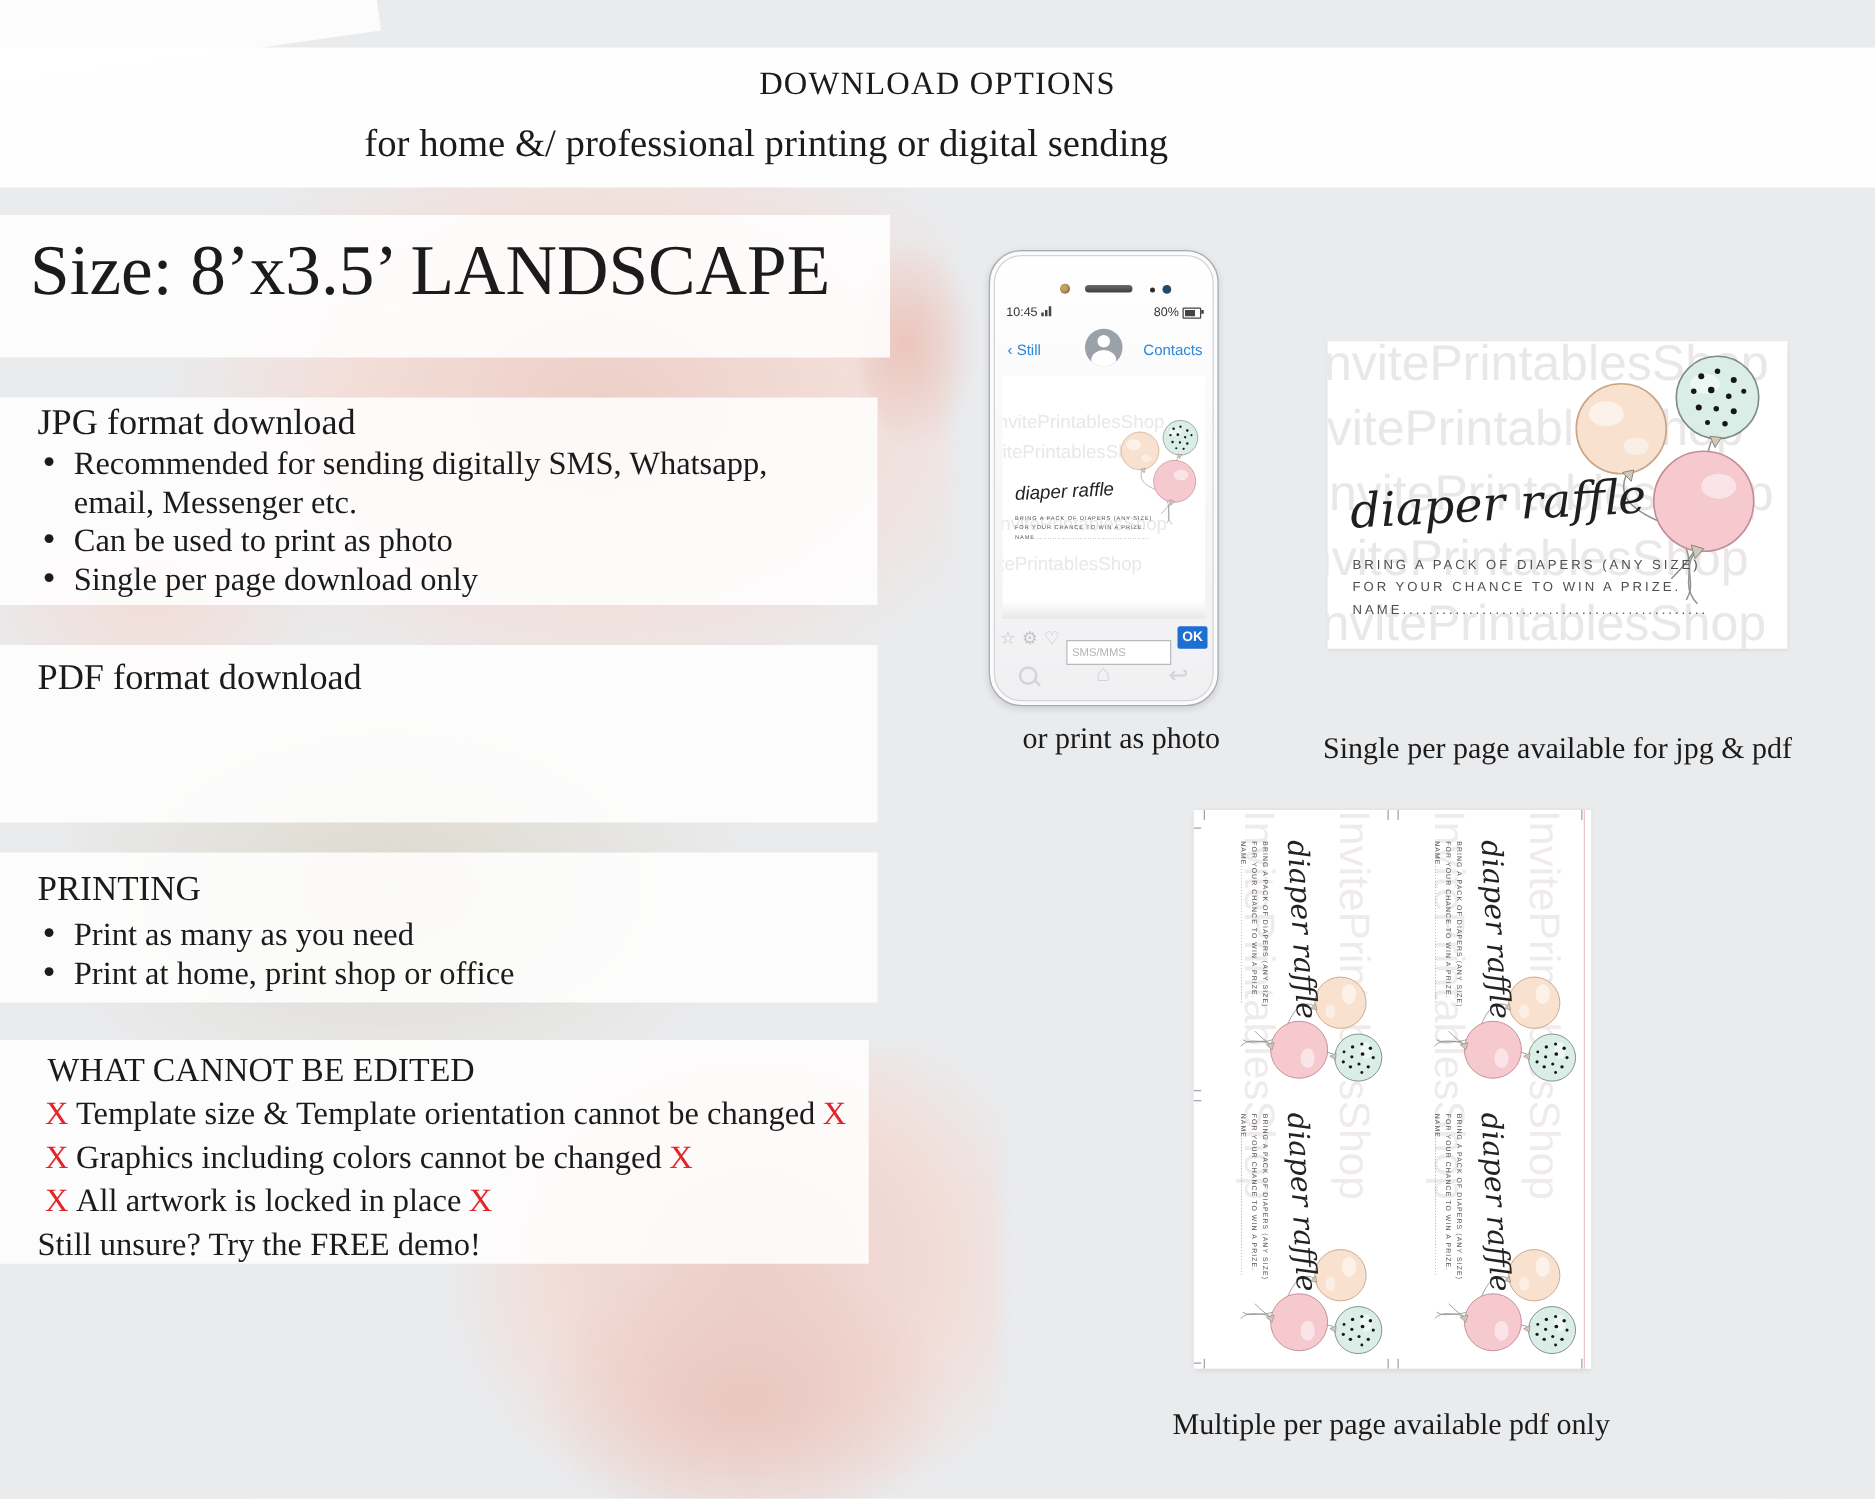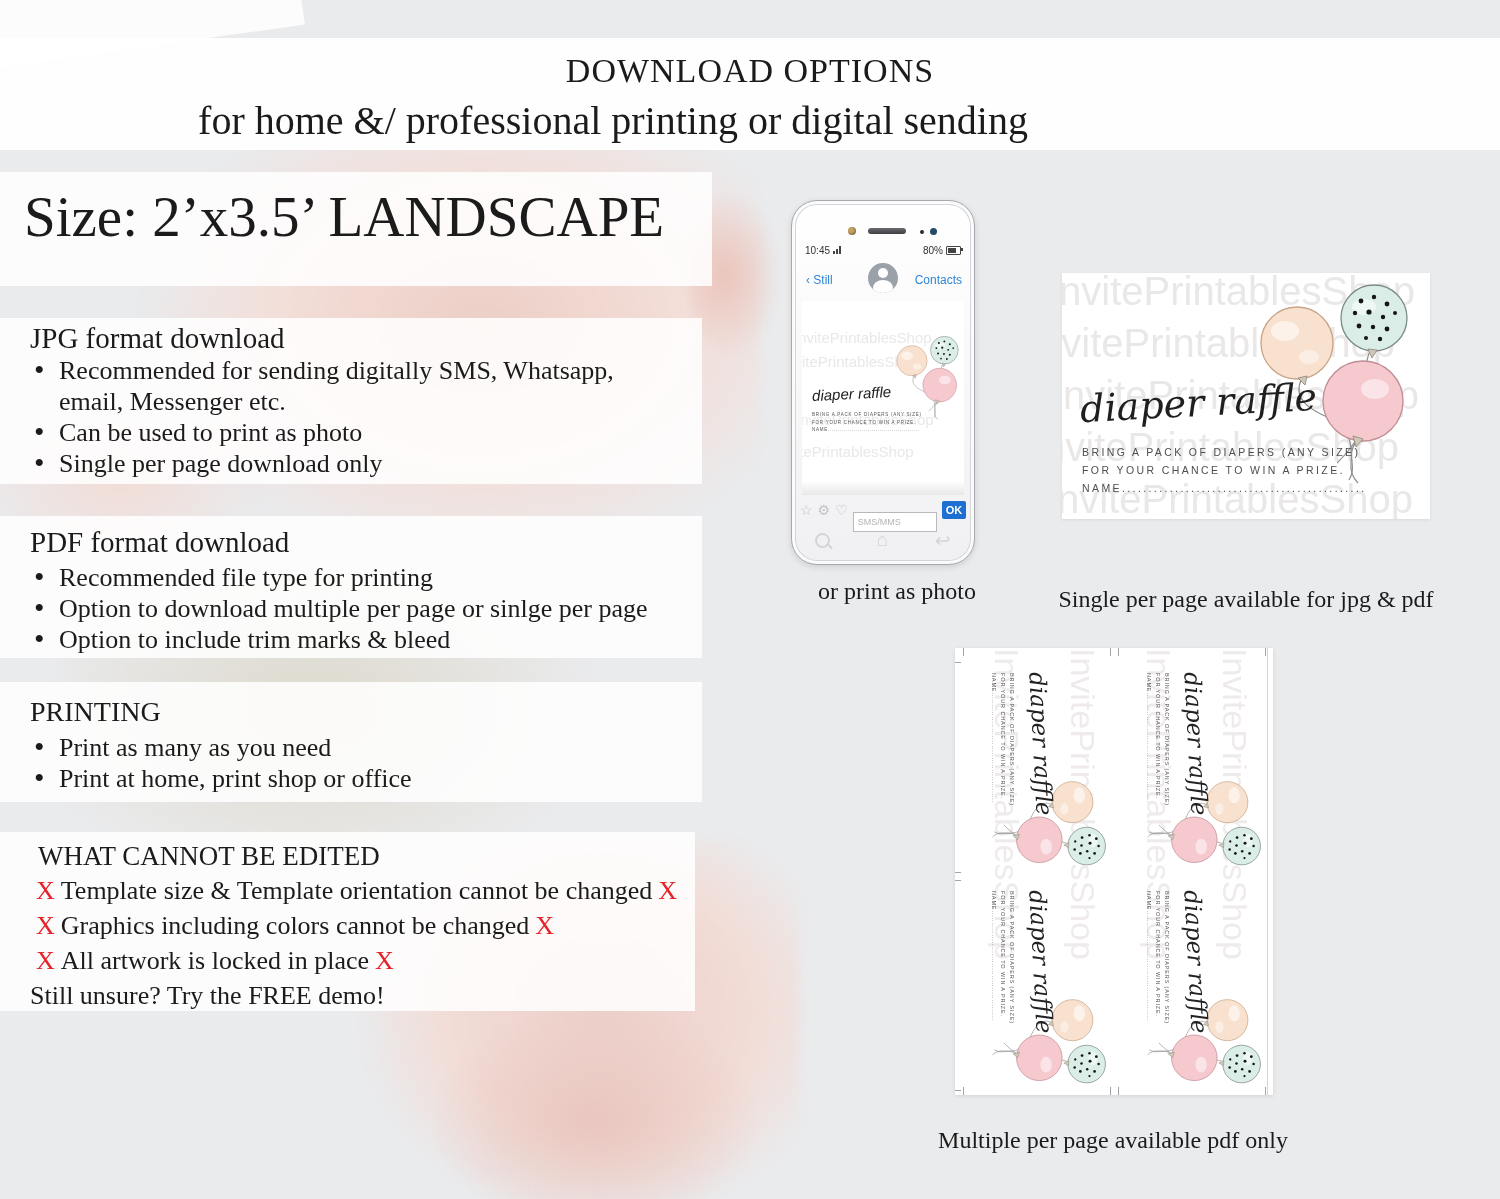--- a/index.html
+++ b/index.html
@@ -23,22 +23,22 @@
   
   .band{position:absolute;left:0;background:rgba(255,255,255,.86);z-index:1;}
   #band-header{top:38px;width:1500px;height:112px;background:rgba(255,255,255,.94);}
   #band-size{top:172px;width:712px;height:114px;}
   #band-jpg{top:318px;width:702px;height:166px;}
   #band-pdf{top:516px;width:702px;height:142px;}
   #band-print{top:682px;width:702px;height:120px;}
   #band-edit{top:832px;width:695px;height:179px;}
   
   .txt{position:absolute;z-index:2;}
-  #hdr-title{top:52px;left:0;width:1500px;text-align:center;font-size:34px;letter-spacing:1px;}
-  #hdr-sub{top:97px;left:0;width:1226px;text-align:center;font-size:40px;}
+  #hdr-title{top:52px;left:0;width:1500px;text-align:center;font-size:26px;letter-spacing:1px;}
+  #hdr-sub{top:97px;left:0;width:1226px;text-align:center;font-size:31px;}
   #size-head{top:184px;left:24px;font-size:57px;}
   #size-note{top:249px;left:28px;font-size:24px;}
   .rxs{color:#e5242a;font-weight:bold;margin:0 7px;}
   .rxb{color:#e5242a;margin:0 6px;}
   .sec-head{font-size:29px;}
   .underl{text-underline-offset:5px;}
   ul.blt{list-style:none;margin:0;padding:0;font-size:26px;line-height:31px;}
   ul.blt li{position:relative;padding-left:27px;}
   ul.blt li::before{content:"\2022";position:absolute;left:2px;top:-1px;font-size:30px;}
   #jpg-head{top:322px;left:30px;} #jpg-list{top:355px;left:32px;width:648px;}
@@ -137,35 +137,30 @@
   <div class="band" id="band-header"></div>
   <div class="band" id="band-size"></div>
   <div class="band" id="band-jpg"></div>
   <div class="band" id="band-pdf"></div>
   <div class="band" id="band-print"></div>
   <div class="band" id="band-edit"></div>
 
   <div class="txt" id="hdr-title">DOWNLOAD OPTIONS</div>
   <div class="txt" id="hdr-sub">for home &amp;/ professional printing or digital sending</div>
 
-  <div class="txt" id="size-head">Size: 2’x3.5’ LANDSCAPE</div>
+  <div class="txt" id="size-head">Size: 8’x3.5’ LANDSCAPE</div>
 
   <div class="txt sec-head underl" id="jpg-head">JPG format download</div>
   <ul class="txt blt" id="jpg-list">
     <li>Recommended for sending digitally SMS, Whatsapp, email, Messenger etc.</li>
     <li>Can be used to print as photo</li>
     <li>Single per page download only</li>
   </ul>
 
   <div class="txt sec-head underl" id="pdf-head">PDF format download</div>
-  <ul class="txt blt" id="pdf-list">
-    <li>Recommended file type for printing</li>
-    <li>Option to download multiple per page or sinlge per page</li>
-    <li>Option to include trim marks &amp; bleed</li>
-  </ul>
 
   <div class="txt sec-head" id="print-head">PRINTING</div>
   <ul class="txt blt" id="print-list">
     <li>Print as many as you need</li>
     <li>Print at home, print shop or office</li>
   </ul>
 
   <div class="txt" id="edit-head">WHAT CANNOT BE EDITED</div>
   <div class="txt" id="edit-lines">
     <div><span class="rxb">X</span><span>Template size &amp; Template orientation cannot be changed</span><span class="rxb">X</span></div>

